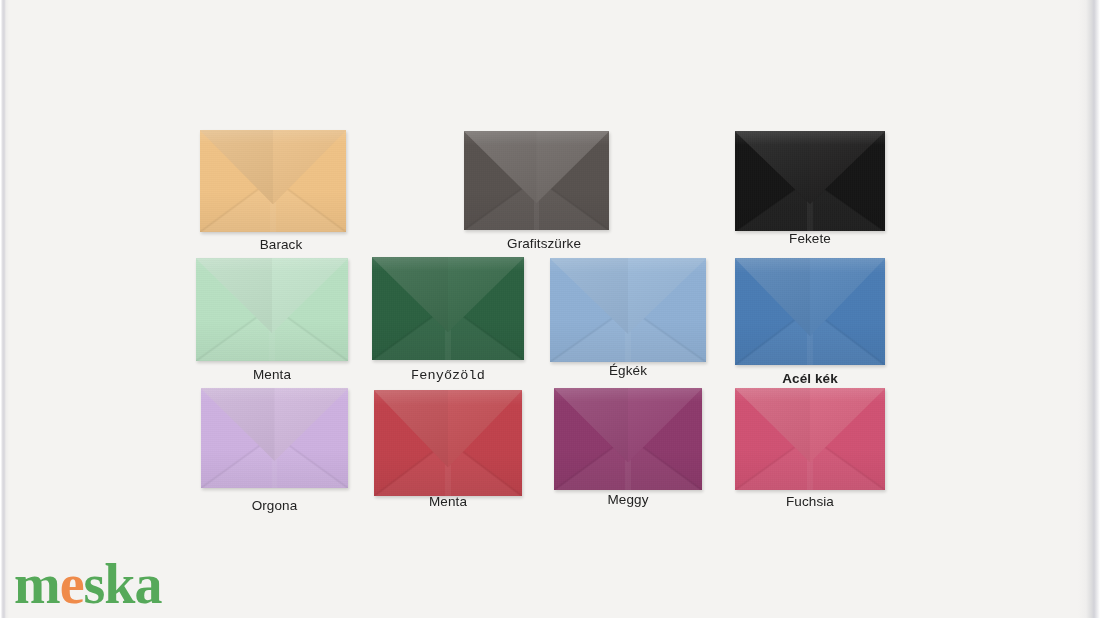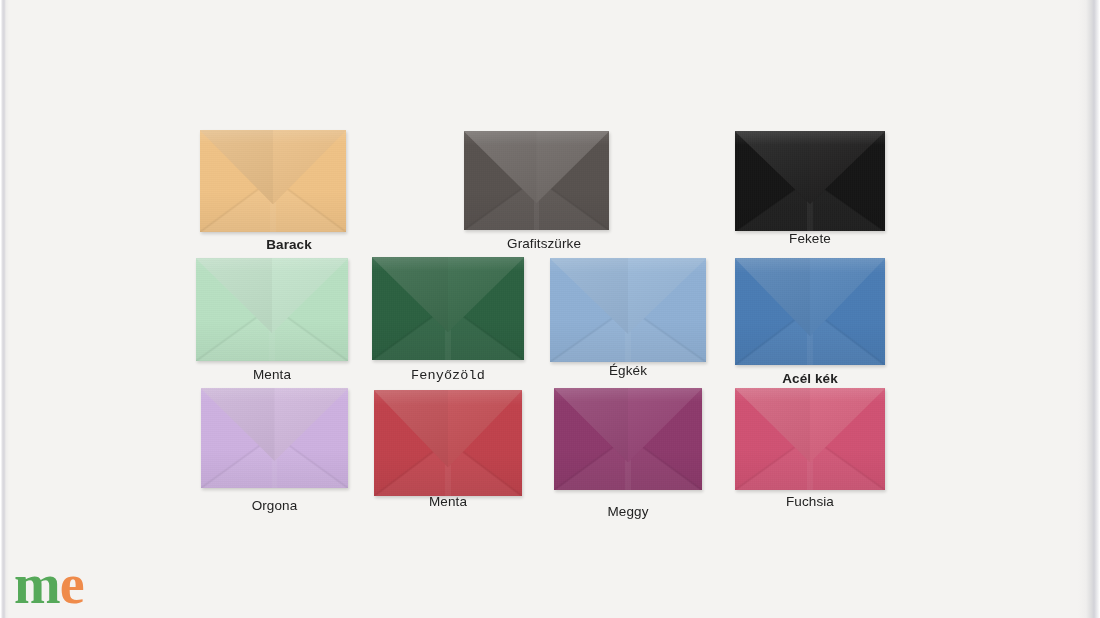--- a/index.html
+++ b/index.html
@@ -178,21 +178,21 @@
           <div class="fold-l"></div>
           <div class="fold-r"></div>
           <div class="pocket"></div>
           <div class="flap"></div>
           <div class="flap-left"></div>
           <div class="flap-shade"></div>
           <div class="top-hi"></div>
           <div class="grain"></div>
         </div>
       </div>
-      <div class="env-label" style="left: 216px; top: 237px; width: 146px; font-weight: bold;">Barack</div>
+      <div class="env-label" style="left: 208px; top: 237px; width: 146px;">Barack</div>
       <div class="env-cell" style="left: 464px; top: 131px; width: 145px; height: 99px;">
         <div class="env" style="--c: #58524f; --flap: #706a67;">
           <div class="paper"></div>
           <div class="fold-l"></div>
           <div class="fold-r"></div>
           <div class="pocket"></div>
           <div class="flap"></div>
           <div class="flap-left"></div>
           <div class="flap-shade"></div>
           <div class="top-hi"></div>
@@ -304,35 +304,36 @@
           <div class="fold-l"></div>
           <div class="fold-r"></div>
           <div class="pocket"></div>
           <div class="flap"></div>
           <div class="flap-left"></div>
           <div class="flap-shade"></div>
           <div class="top-hi"></div>
           <div class="grain"></div>
         </div>
       </div>
-      <div class="env-label" style="left: 554px; top: 492px; width: 148px; margin-top: 12px;">Meggy</div>
+      <div class="env-label" style="left: 554px; top: 492px; width: 148px;">Meggy</div>
       <div class="env-cell" style="left: 735px; top: 388px; width: 150px; height: 102px;">
         <div class="env" style="--c: #d05273; --flap: #d9627f;">
           <div class="paper"></div>
           <div class="fold-l"></div>
           <div class="fold-r"></div>
           <div class="pocket"></div>
           <div class="flap"></div>
           <div class="flap-left"></div>
           <div class="flap-shade"></div>
           <div class="top-hi"></div>
           <div class="grain"></div>
         </div>
       </div>
       <div class="env-label" style="left: 735px; top: 494px; width: 150px;">Fuchsia</div>
     </div>
 
   <div id="logo">
     <span class="g">m</span>
       <span class="o">e</span>
+      <span class="g">ska</span>
   </div>
 
 </div>
 
 </body></html>

